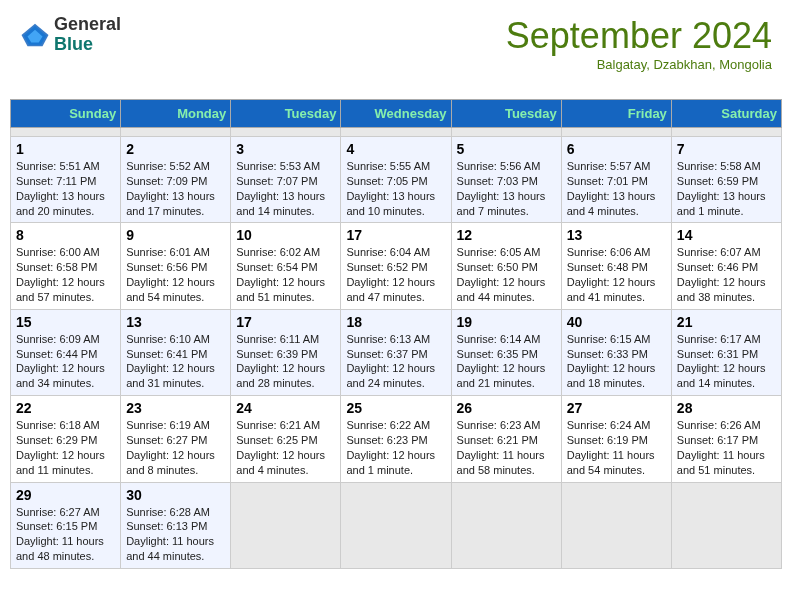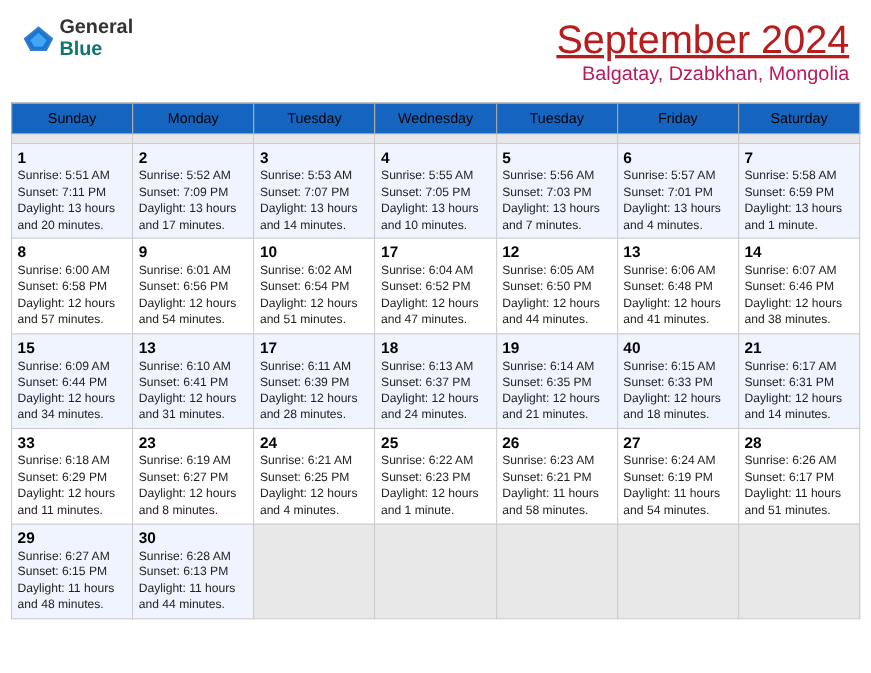--- a/index.html
+++ b/index.html
@@ -7,21 +7,21 @@
       font-family: Arial, sans-serif;
       background: #fff;
       width: 792px;
       min-height: 612px;
       padding: 10px;
     }
     .header-section {
       display: flex;
       justify-content: space-between;
       align-items: flex-start;
-      margin-bottom: 10px;
+      margin-bottom: 22px;
       padding: 5px 10px;
     }
     .logo {
       display: flex;
       align-items: center;
     }
     .logo-text {
       display: flex;
       flex-direction: column;
       line-height: 1.1;
@@ -40,39 +40,38 @@
       width: 30px;
       height: 30px;
       margin-right: 4px;
     }
     .title-section {
       text-align: right;
     }
     .month-title {
       font-size: 36px;
       font-weight: normal;
-      color: #b91c1c;
-      text-decoration: underline;
+      color: #4d7c0f;
     }
     .subtitle {
-      font-size: 18px;
-      color: #be185d;
+      font-size: 13px;
+      color: #4d7c0f;
     }
     .calendar {
       width: 100%;
       border-collapse: collapse;
       font-size: 11px;
     }
     .calendar th {
       background-color: #1565c0;
-      color: #000000;
+      color: #86efac;
       padding: 6px 4px;
-      text-align: center;
+      text-align: right;
       font-size: 13px;
-      font-weight: normal;
+      font-weight: bold;
       border: 1px solid #aaa;
     }
     .calendar td {
       border: 1px solid #ccc;
       vertical-align: top;
       padding: 4px 5px;
       width: 110px;
       min-height: 80px;
     }
     .calendar tr:nth-child(even) td {
@@ -224,21 +223,21 @@
           <span class="day-number">40</span>
           <div class="cell-text">Sunrise: 6:15 AM<br>Sunset: 6:33 PM<br>Daylight: 12 hours and 18 minutes.</div>
         </td>
         <td>
           <span class="day-number">21</span>
           <div class="cell-text">Sunrise: 6:17 AM<br>Sunset: 6:31 PM<br>Daylight: 12 hours and 14 minutes.</div>
         </td>
       </tr>
       <tr>
         <td>
-          <span class="day-number">33</span>
+          <span class="day-number">22</span>
           <div class="cell-text">Sunrise: 6:18 AM<br>Sunset: 6:29 PM<br>Daylight: 12 hours and 11 minutes.</div>
         </td>
         <td>
           <span class="day-number">23</span>
           <div class="cell-text">Sunrise: 6:19 AM<br>Sunset: 6:27 PM<br>Daylight: 12 hours and 8 minutes.</div>
         </td>
         <td>
           <span class="day-number">24</span>
           <div class="cell-text">Sunrise: 6:21 AM<br>Sunset: 6:25 PM<br>Daylight: 12 hours and 4 minutes.</div>
         </td>

